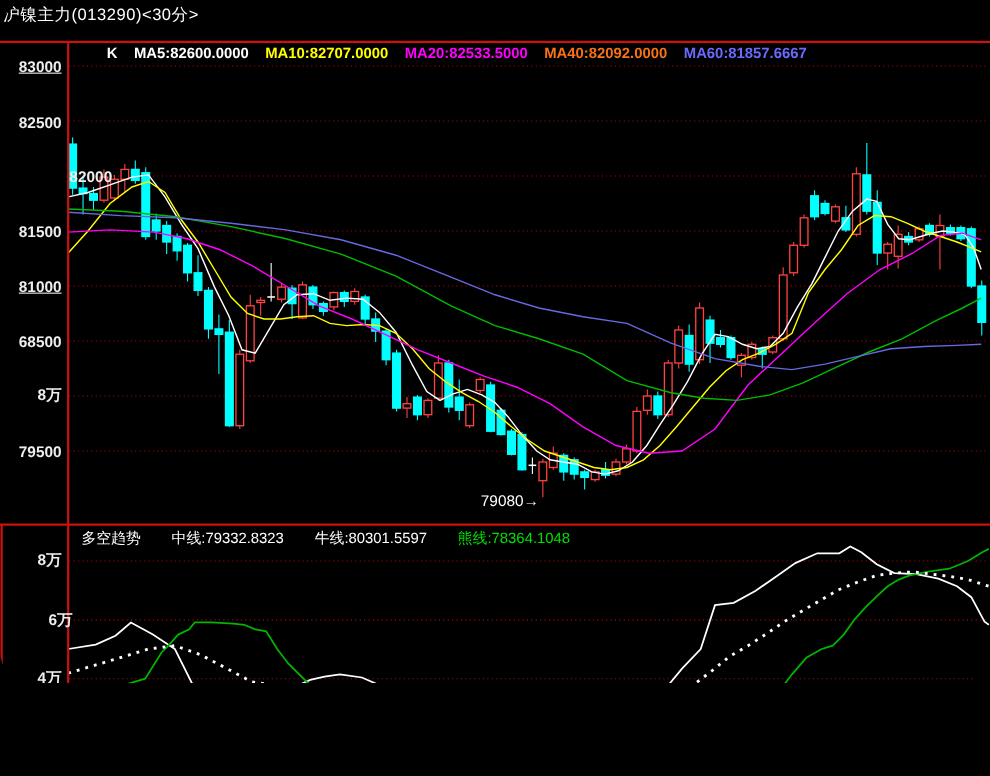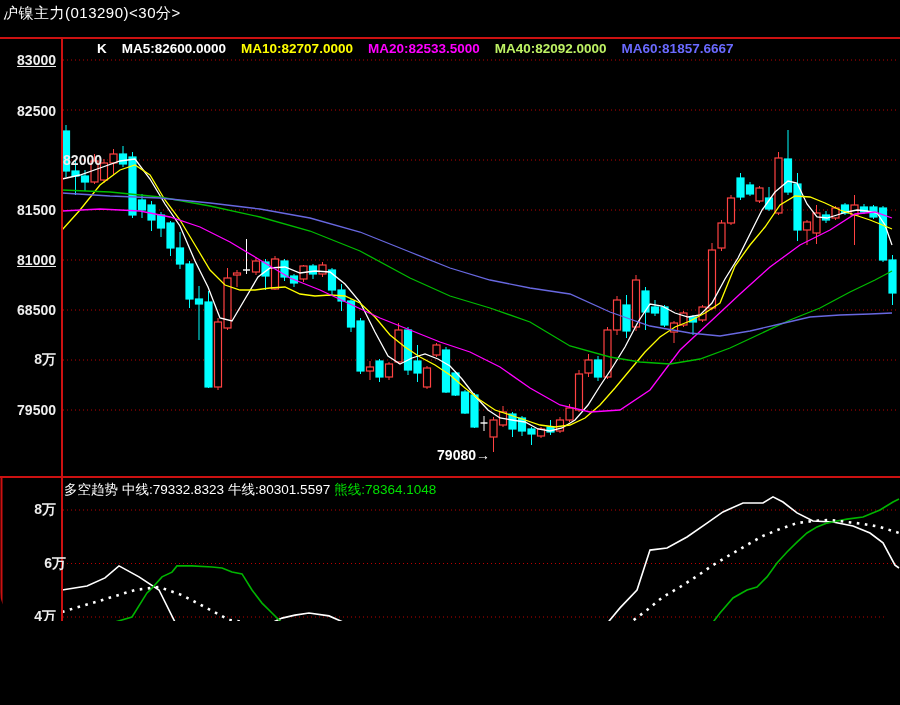--- a/index.html
+++ b/index.html
@@ -1,23 +1,23 @@
 <!DOCTYPE html>
 <html><head>
 <meta charset="utf-8">
 <style>
   html,body{margin:0;padding:0;background:#000;}
   #app{position:relative;width:900px;height:621px;background:#000;overflow:hidden;
        font-family:"Liberation Sans",sans-serif;border-radius:29px;}
   .ttl{position:absolute;left:3px;top:4px;color:#ffffff;font-size:15px;letter-spacing:0.5px;white-space:nowrap;}
   .legend{position:absolute;left:97px;top:41px;display:flex;gap:15px;font-size:13.5px;font-weight:bold;white-space:nowrap;z-index:5;}
-  .legend2{position:absolute;left:64px;top:481px;display:flex;gap:4px;font-size:13.5px;white-space:nowrap;z-index:5;}
-  .c-w{color:#ffffff;} .c-y{color:#ffff00;} .c-m{color:#ff00ff;} .c-g{color:#bef264;} .c-b{color:#6a6aff;} .c-gg{color:#00e000;}
+  .legend2{position:absolute;left:74px;top:481px;display:flex;gap:28px;font-size:13.5px;white-space:nowrap;z-index:5;}
+  .c-w{color:#ffffff;} .c-y{color:#ffff00;} .c-m{color:#ff00ff;} .c-g{color:#f97316;} .c-b{color:#6a6aff;} .c-gg{color:#00e000;}
   .axlab{position:absolute;left:0;width:56px;text-align:right;color:#eeeeee;font-size:14px;font-weight:bold;transform:translateY(-50%);}
-  .anno{position:absolute;left:404px;top:447px;width:86px;text-align:right;color:#ffffff;font-size:14px;font-weight:bold;z-index:6;}
+  .anno{position:absolute;left:404px;top:447px;width:86px;text-align:right;color:#ffffff;font-size:14px;font-weight:normal;z-index:6;}
   svg{position:absolute;left:0;top:0;}
 </style>
 </head>
 <body>
 
 <div id="app">
   <div class="ttl">沪镍主力(013290)&lt;30分&gt;</div>
 
   <svg id="chart-svg" width="900" height="705">
       <line x1="63" y1="60" x2="898" y2="60" stroke="#bb0000" stroke-width="1" stroke-dasharray="1 3"></line>

